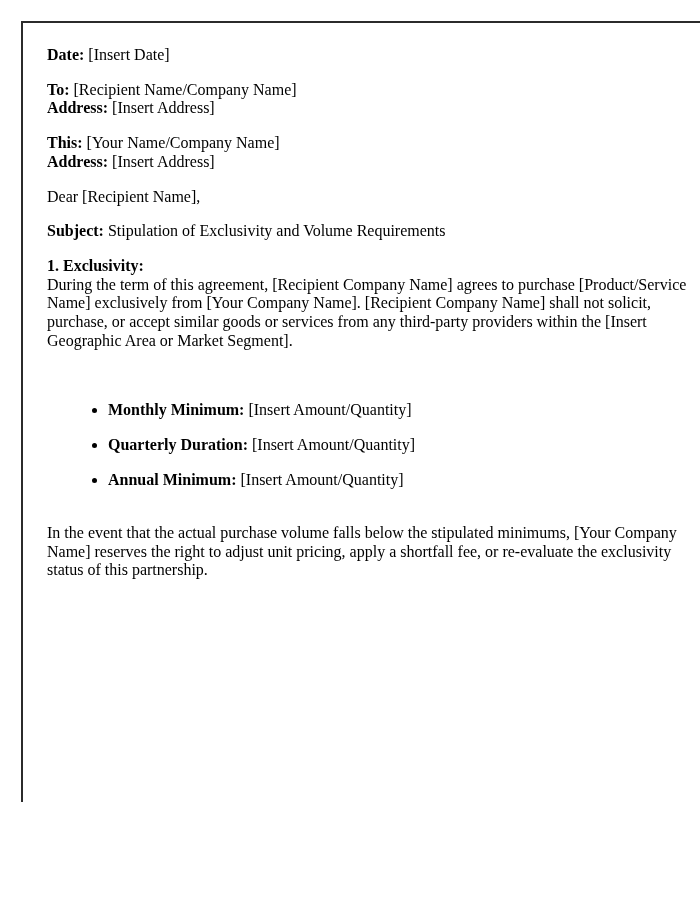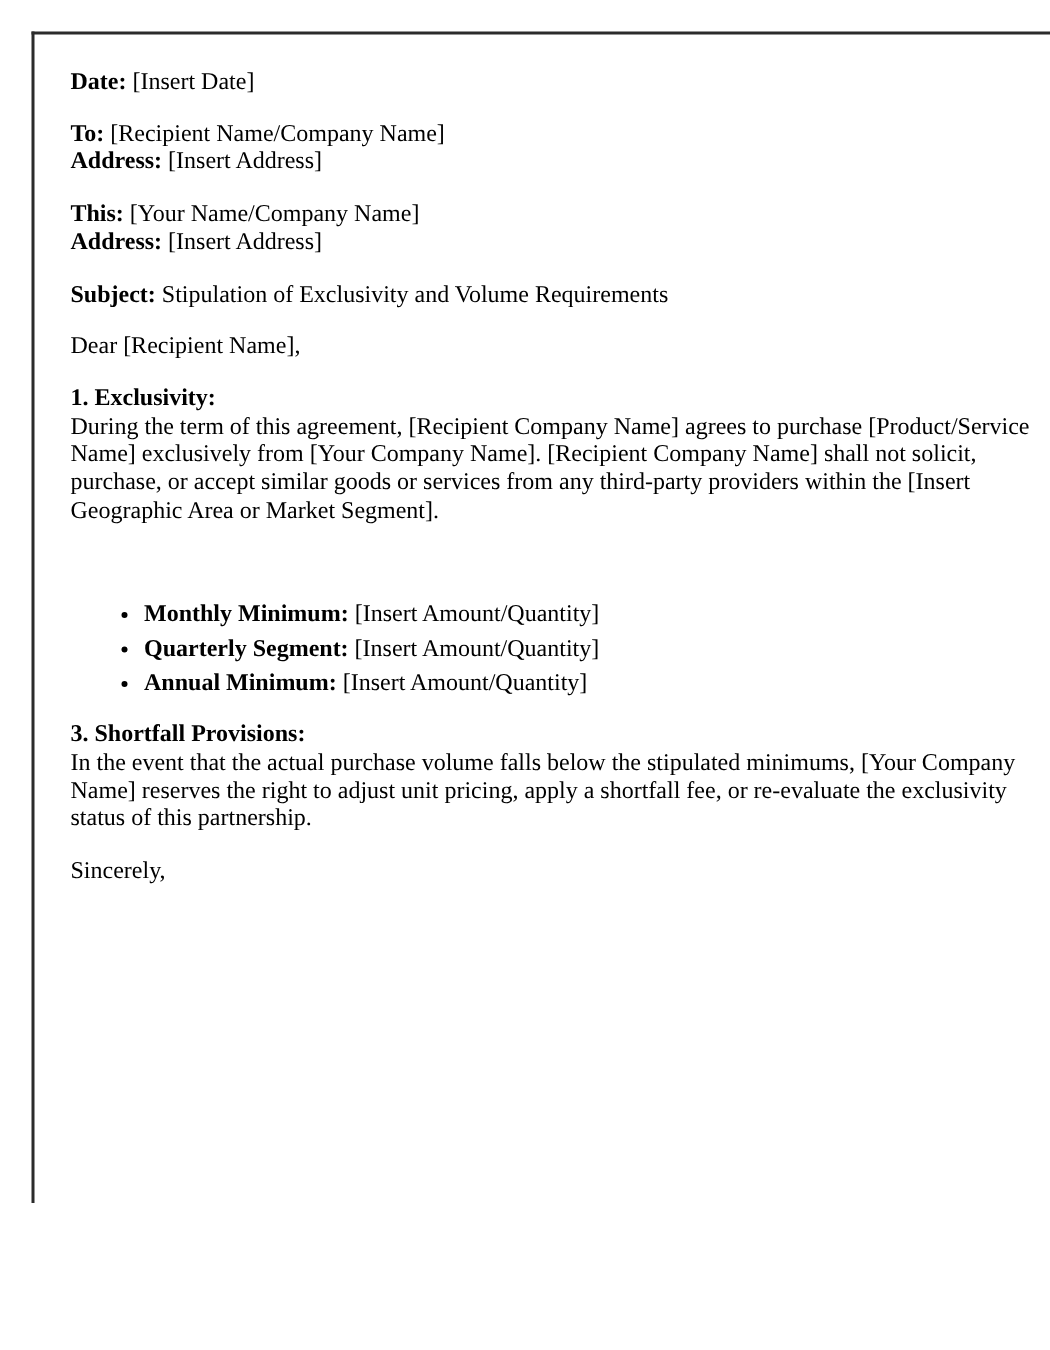--- a/index.html
+++ b/index.html
@@ -37,40 +37,39 @@
   }
   .letter-body p {
     margin: 0 0 16px 0;
   }
   .letter-body ul {
     margin: 0 0 16px 0;
     padding: 0 0 0 45px;
     list-style-type: disc;
   }
   .letter-body li {
-    margin: 4px;
+    margin: 16px;
     padding: 0;
   }
   .letter-body strong {
     font-weight: bold;
   }
 </style>
 </head>
 <body>
 
 <div class="page-frame">
   <div class="letter-body" id="letter-body">
       <p><strong>Date:</strong><span> [Insert Date]</span></p>
       <p><strong>To:</strong><span> [Recipient Name/Company Name]</span><br><strong>Address:</strong><span> [Insert Address]</span></p>
       <p><strong>This:</strong><span> [Your Name/Company Name]</span><br><strong>Address:</strong><span> [Insert Address]</span></p>
+      <p><span>Dear [Recipient Name],</span></p>
       <p><strong>Subject:</strong><span> Stipulation of Exclusivity and Volume Requirements</span></p>
-      <p><span>Dear [Recipient Name],</span></p>
       <p><strong>1. Exclusivity:</strong><br><span>During the term of this agreement, [Recipient Company Name] agrees to purchase [Product/Service Name] exclusively from [Your Company Name]. [Recipient Company Name] shall not solicit, purchase, or accept similar goods or services from any third-party providers within the [Insert Geographic Area or Market Segment].</span></p>
       <p><br></p>
       <ul>
         <li><strong>Monthly Minimum:</strong><span> [Insert Amount/Quantity]</span></li>
-        <li><strong>Quarterly Segment:</strong><span> [Insert Amount/Quantity]</span></li>
+        <li><strong>Quarterly Duration:</strong><span> [Insert Amount/Quantity]</span></li>
         <li><strong>Annual Minimum:</strong><span> [Insert Amount/Quantity]</span></li>
       </ul>
-      <p><strong>3. Shortfall Provisions:</strong><br><span>In the event that the actual purchase volume falls below the stipulated minimums, [Your Company Name] reserves the right to adjust unit pricing, apply a shortfall fee, or re-evaluate the exclusivity status of this partnership.</span></p>
-      <p><span>Sincerely,</span></p>
+      <p><br><span>In the event that the actual purchase volume falls below the stipulated minimums, [Your Company Name] reserves the right to adjust unit pricing, apply a shortfall fee, or re-evaluate the exclusivity status of this partnership.</span></p>
     </div>
 </div>
 
 </body></html>

